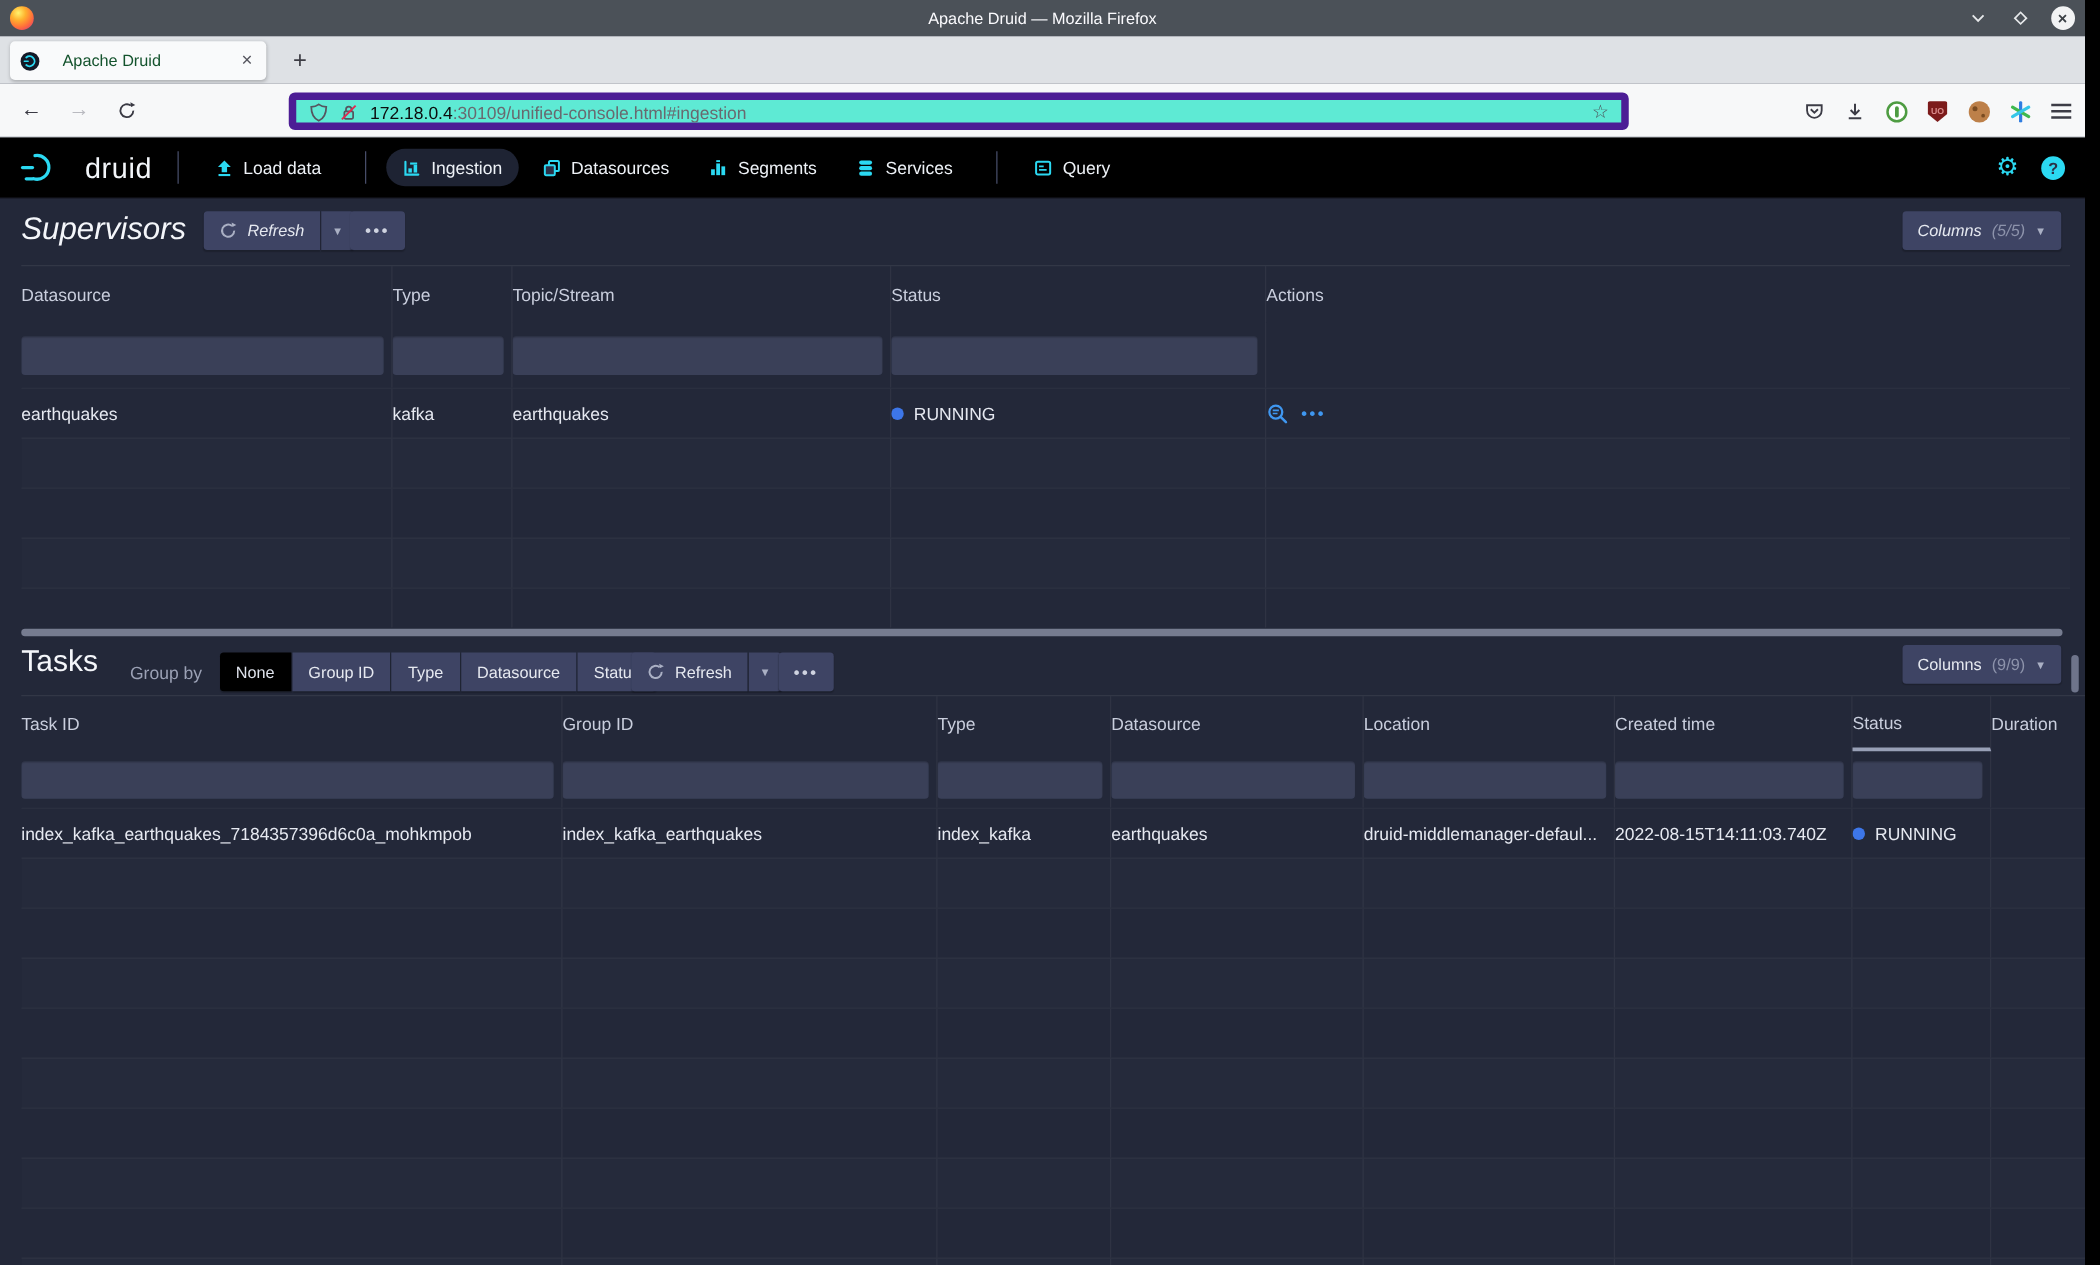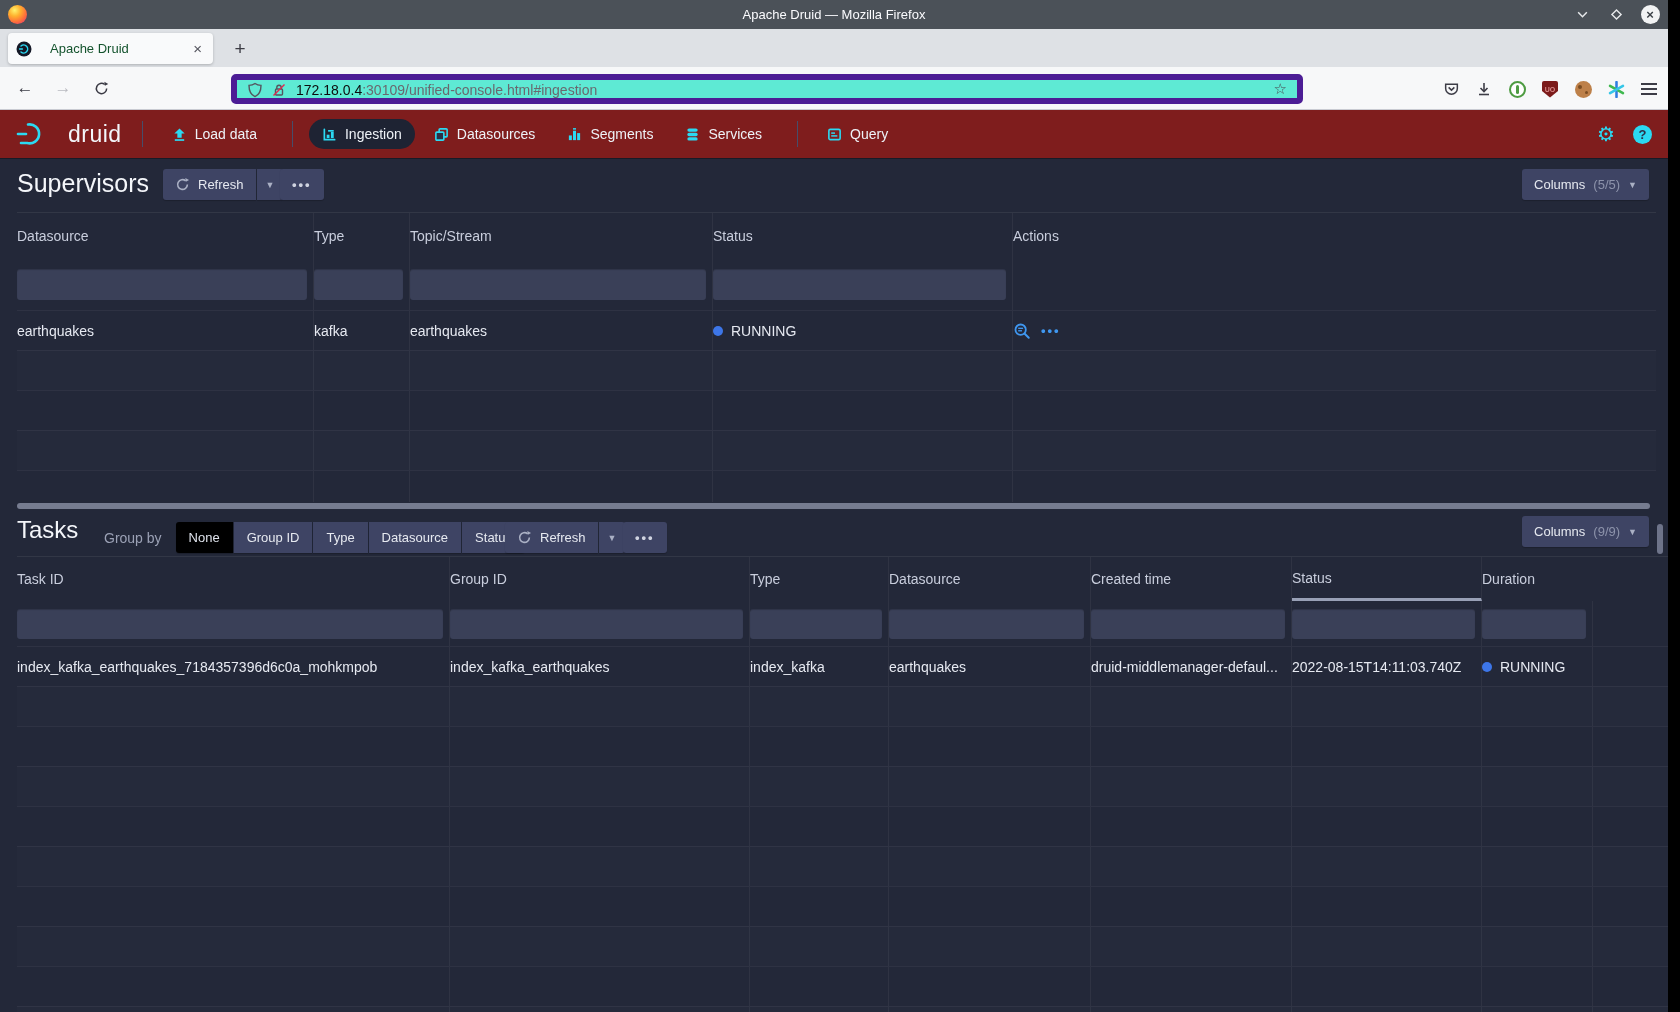--- a/index.html
+++ b/index.html
@@ -46,35 +46,35 @@
                 clip-path:polygon(0 0,100% 0,100% 62%,50% 100%,0 62%); display:flex; align-items:center; justify-content:center;
                 color:#d98b8b; font-size:7px; font-weight:bold; }
   .ext-cookie { width:17px; height:17px; border-radius:50%; background:#bd8049; position:relative; }
   .ext-cookie i, .ext-cookie b { position:absolute; background:#7a4c22; border-radius:50%; }
   .ext-cookie i { width:4px; height:4px; left:3px; top:4px; }
   .ext-cookie b { width:3px; height:3px; right:4px; bottom:4px; }
   .hamburger { display:flex; flex-direction:column; gap:3px; }
   .hamburger i { display:block; width:16px; height:2px; background:#3c3c46; }
 
   
-  .druid-nav { position:absolute; top:110px; left:0; right:0; height:48px; background:#7f1d1d;
+  .druid-nav { position:absolute; top:110px; left:0; right:0; height:48px; background:#000000;
                display:flex; align-items:center; padding:0 16px; box-shadow:0 1px 0 rgba(0,0,0,.3); }
   .brand { display:flex; align-items:center; gap:8px; margin-right:4px; }
   .brand-text { color:#f3f6fa; font-size:23px; letter-spacing:.5px; }
   .nav-sep { width:1px; height:26px; background:#474d69; margin:0 16px; }
   .nav-item { display:flex; align-items:center; gap:8px; color:#eef2f7; font-size:14px; padding:7px 13px;
               border-radius:17px; margin-right:6px; white-space:nowrap; }
   .nav-item.active { background:#1e2333; }
   .nav-right { margin-left:auto; display:flex; align-items:center; gap:18px; }
   .gear { color:#2bd9f2; font-size:20px; line-height:1; }
   .help-badge { width:19px; height:19px; border-radius:50%; background:#2bd9f2; color:#2b3047; font-weight:bold;
                 font-size:13px; display:flex; align-items:center; justify-content:center; }
 
   
-  .sup-head { position:absolute; top:158px; left:0; right:0; height:54px; }
+  .sup-head { position:absolute; top:158px; left:0; right:0; height:54px;font-style:italic; }
   .page-title { position:absolute; left:17px; top:11px; color:#f4f6fa; font-size:25px; font-weight:500; }
   .bp-btn { height:31px; background:#3e4464; border-radius:3px; color:#e6e9f0; font-size:13px;
             display:inline-flex; align-items:center; justify-content:center; padding:0 12px; gap:8px;
             box-shadow:0 1px 1px rgba(0,0,0,.2); }
   .bp-btn .caret { font-size:9px; color:#aab0c4; }
   .btn-row { position:absolute; display:flex; align-items:center; }
   .more-dots { letter-spacing:2px; font-weight:bold; color:#cfd3e0; font-size:13px; }
   .columns-btn { position:absolute; right:19px; }
   .col-count { color:#8d93ab; }
   .refresh-ic { width:15px; height:15px; }
@@ -417,20 +417,21 @@
       <span class="caret">▼</span>
     </div>
   </div>
 
   <div class="tbl" style="top:556px; width:1663px;">
     <div class="grid-row task-cols hdr" style="height:45px;">
       <div class="cell">Task ID</div>
       <div class="cell">Group ID</div>
       <div class="cell">Type</div>
       <div class="cell">Datasource</div>
+      <div class="cell">Location</div>
       <div class="cell">Created time</div>
       <div class="cell sorted">Status</div>
       <div class="cell">Duration</div>
     </div>
     <div class="grid-row task-cols filter-row" style="height:45px;">
       <div class="cell">
           <input class="filter-input" style="height: 30px;">
         </div>
       <div class="cell">
           <input class="filter-input" style="height: 30px;">

